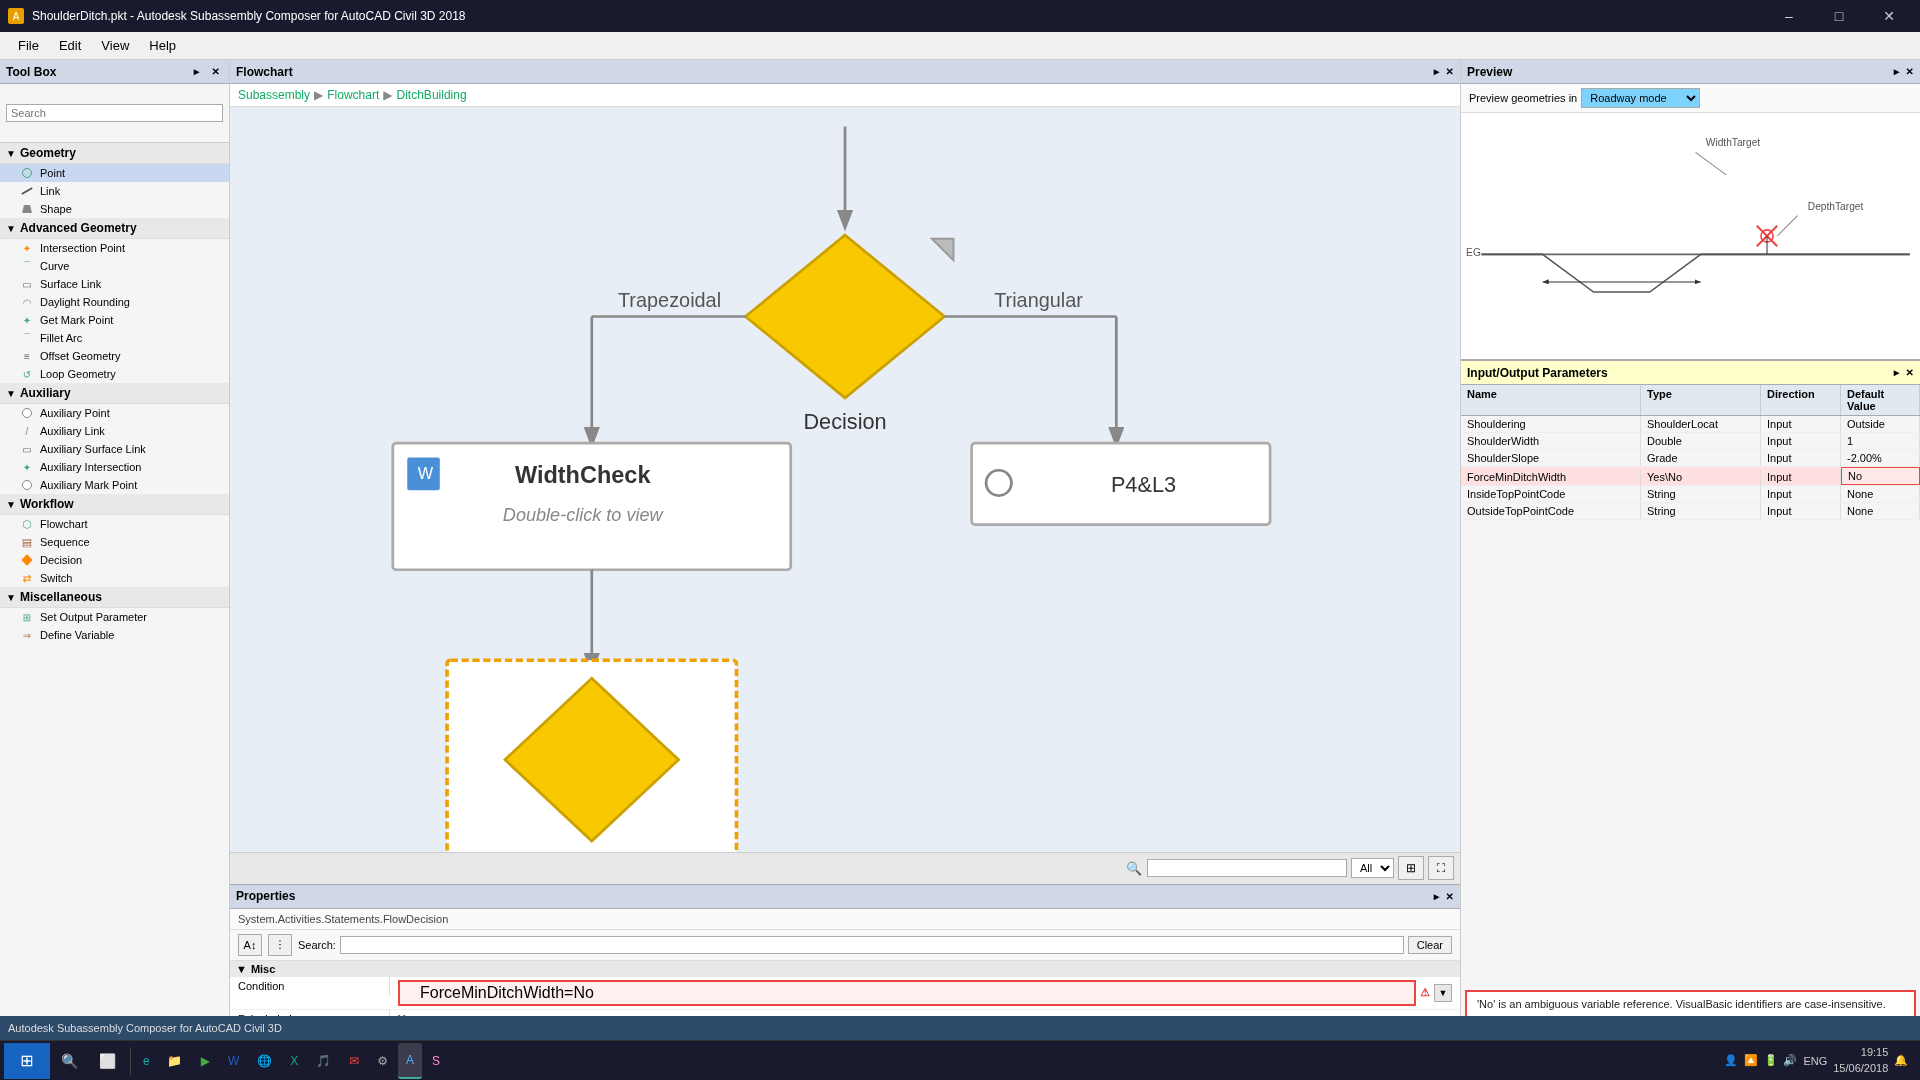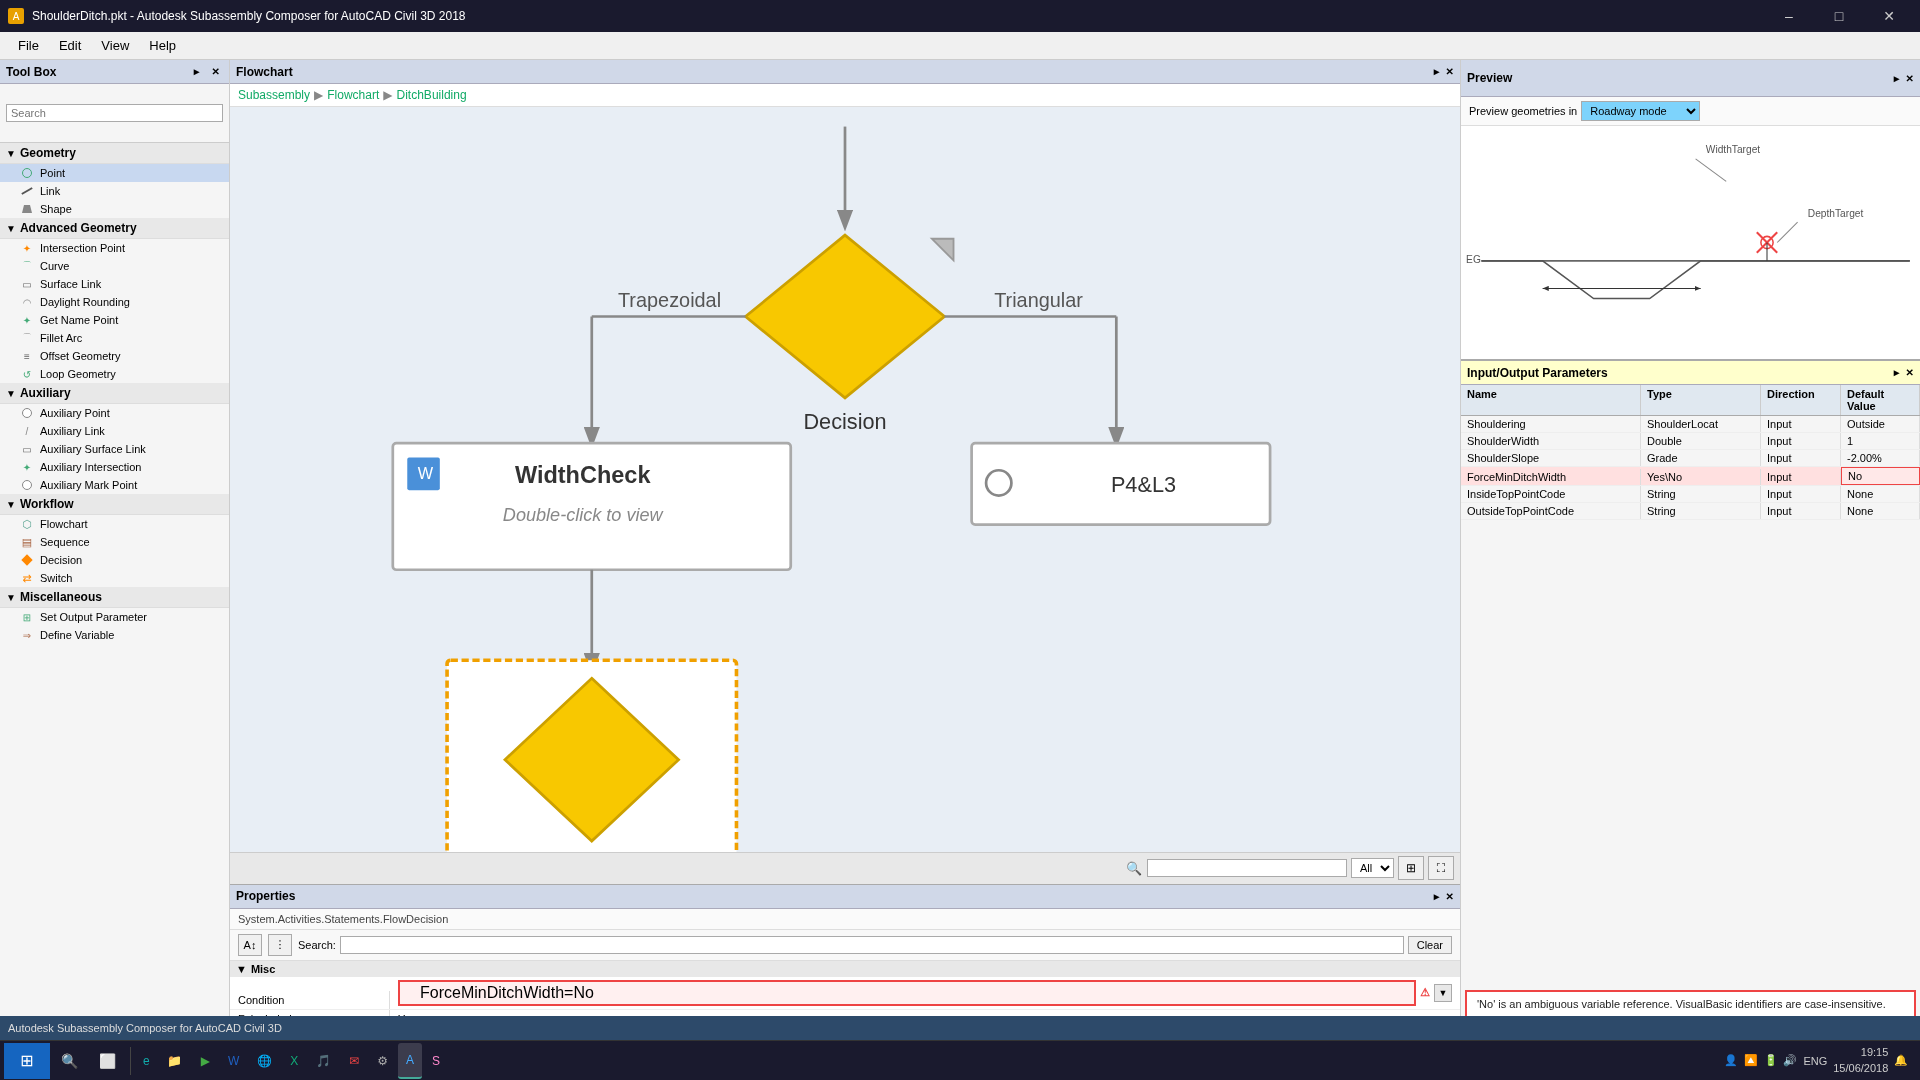--- a/index.html
+++ b/index.html
@@ -65,31 +65,31 @@
     .prop-header { background: #d0d8e8; padding: 3px 6px; font-size: 12px; font-weight: bold; display: flex; align-items: center; justify-content: space-between; border-bottom: 1px solid #aab; height: 24px; }
     .prop-subtitle { padding: 4px 8px; font-size: 11px; background: #fafafa; border-bottom: 1px solid #ddd; color: #444; }
     .prop-toolbar { display: flex; align-items: center; padding: 4px 8px; gap: 6px; border-bottom: 1px solid #ddd; background: #f8f8f8; }
     .prop-tool-btn { width: 24px; height: 22px; border: 1px solid #aaa; background: #f0f0f0; cursor: pointer; display: flex; align-items: center; justify-content: center; font-size: 11px; }
     .search-row { display: flex; align-items: center; gap: 4px; flex: 1; }
     .search-label { font-size: 11px; }
     .search-row input { flex: 1; border: 1px solid #aaa; padding: 2px 4px; font-size: 11px; }
     .clear-btn { border: 1px solid #aaa; background: #f0f0f0; padding: 2px 8px; font-size: 11px; cursor: pointer; }
     .prop-table { flex: 1; overflow-y: auto; background: #fff; }
     .prop-group-row { background: #e8e8e8; padding: 2px 6px; font-weight: bold; font-size: 11px; display: flex; align-items: center; gap: 4px; }
-    .prop-row { display: flex; align-items: flex-end; border-bottom: 1px solid #eee; }
+    .prop-row { display: flex; align-items: flex-start; border-bottom: 1px solid #eee; }
     .prop-name { flex: 0 0 160px; padding: 3px 8px; font-size: 11px; border-right: 1px solid #ddd; }
     .prop-value { flex: 1; padding: 3px 8px; font-size: 11px; display: flex; align-items: center; gap: 4px; }
     .prop-value-input { border: 2px solid #2a8; background: #f0fff0; padding: 2px 20px; font-size: 16px; flex: 1; }
     .prop-value-error { background: #fff0f0; border: 2px solid #e44; }
     .error-icon { color: #e44; font-weight: bold; }
     .prop-value-btn { width: 18px; height: 18px; border: 1px solid #aaa; background: #e8e8e8; cursor: pointer; display: flex; align-items: center; justify-content: center; font-size: 9px; }
 
     
     .preview-area { width: 460px; background: #f5f5f5; border-left: 1px solid #ccc; display: flex; flex-direction: column; }
-    .preview-header { background: #d0d8e8; padding: 3px 6px; font-size: 12px; font-weight: bold; display: flex; align-items: center; justify-content: space-between; border-bottom: 1px solid #aab; height: 37px; }
+    .preview-header { background: #d0d8e8; padding: 3px 6px; font-size: 12px; font-weight: bold; display: flex; align-items: center; justify-content: space-between; border-bottom: 1px solid #aab; height: 24px; }
     .preview-toolbar { padding: 4px 8px; background: #fafafa; border-bottom: 1px solid #ddd; display: flex; align-items: center; gap: 4px; }
     .preview-mode-label { font-size: 11px; }
     .preview-mode-select { border: 1px solid #aaa; padding: 2px 16px 2px 4px; font-size: 11px; background: #7dd3fc; cursor: pointer; }
     .preview-canvas { flex: 1; background: #fff; position: relative; overflow: hidden; }
 
     
     .io-panel { display: flex; flex-direction: column; border-top: 1px solid #aaa; }
     .io-header { background: #ffffcc; padding: 3px 6px; font-size: 12px; font-weight: bold; display: flex; align-items: center; justify-content: space-between; border-bottom: 1px solid #aab; height: 24px; }
     .io-table { overflow-y: auto; }
     .io-table-header { display: flex; background: #e0e8f0; border-bottom: 1px solid #aaa; }
@@ -222,21 +222,21 @@
         <div class="tree-item">
           <span class="item-icon">
               <span style="font-size:10px;color:#888">◠</span>
             </span>
           <span>Daylight Rounding</span>
         </div>
         <div class="tree-item">
           <span class="item-icon">
               <span style="font-size:10px;color:#4a7">✦</span>
             </span>
-          <span>Get Name Point</span>
+          <span>Get Mark Point</span>
         </div>
         <div class="tree-item">
           <span class="item-icon">
               <span style="font-size:10px;color:#888">⌒</span>
             </span>
           <span>Fillet Arc</span>
         </div>
         <div class="tree-item">
           <span class="item-icon">
               <span style="font-size:10px;color:#666">≡</span>

